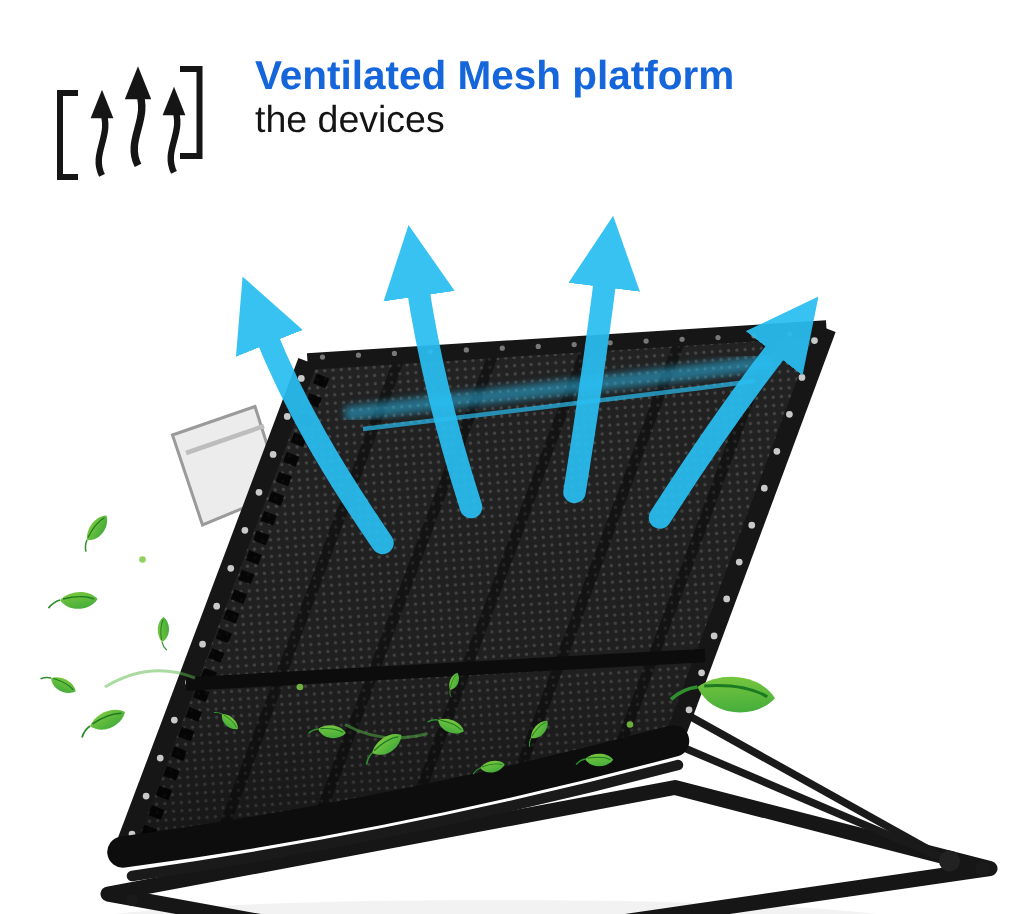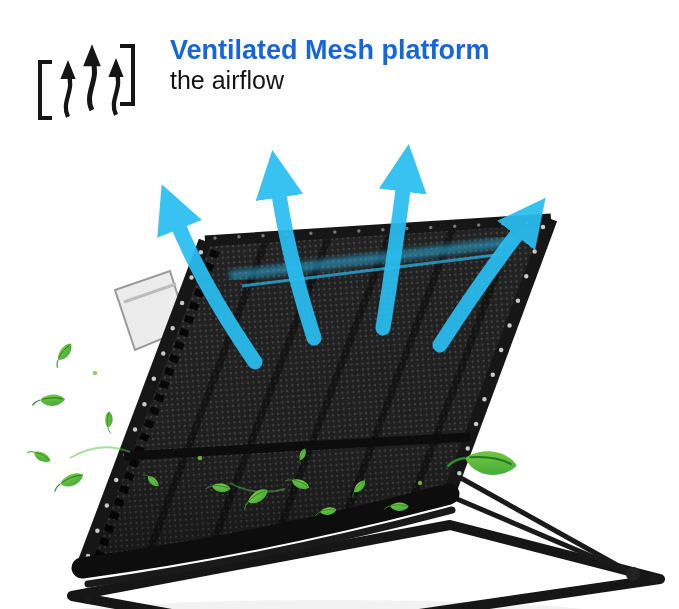--- a/index.html
+++ b/index.html
@@ -156,16 +156,16 @@
       <path d="M52,34 L40,34 L40,90 L52,90" stroke="#151515" stroke-width="4" fill="none"></path>
       <path d="M120,18 L133,18 L133,76 L120,76" stroke="#151515" stroke-width="4" fill="none"></path>
       <use href="#wavyArrow" transform="translate(68,30) scale(0.95)"></use>
       <use href="#wavyArrow" transform="translate(92,14) scale(1.1)"></use>
       <use href="#wavyArrow" transform="translate(116,28) scale(0.95)"></use>
     </g>
   </svg>
 
   <div class="header-text">
     <div class="title">Ventilated Mesh platform</div>
-    <div class="subtitle">the airflow</div>
+    <div class="subtitle">the devices</div>
   </div>
 
 </div>
 
 </body></html>

